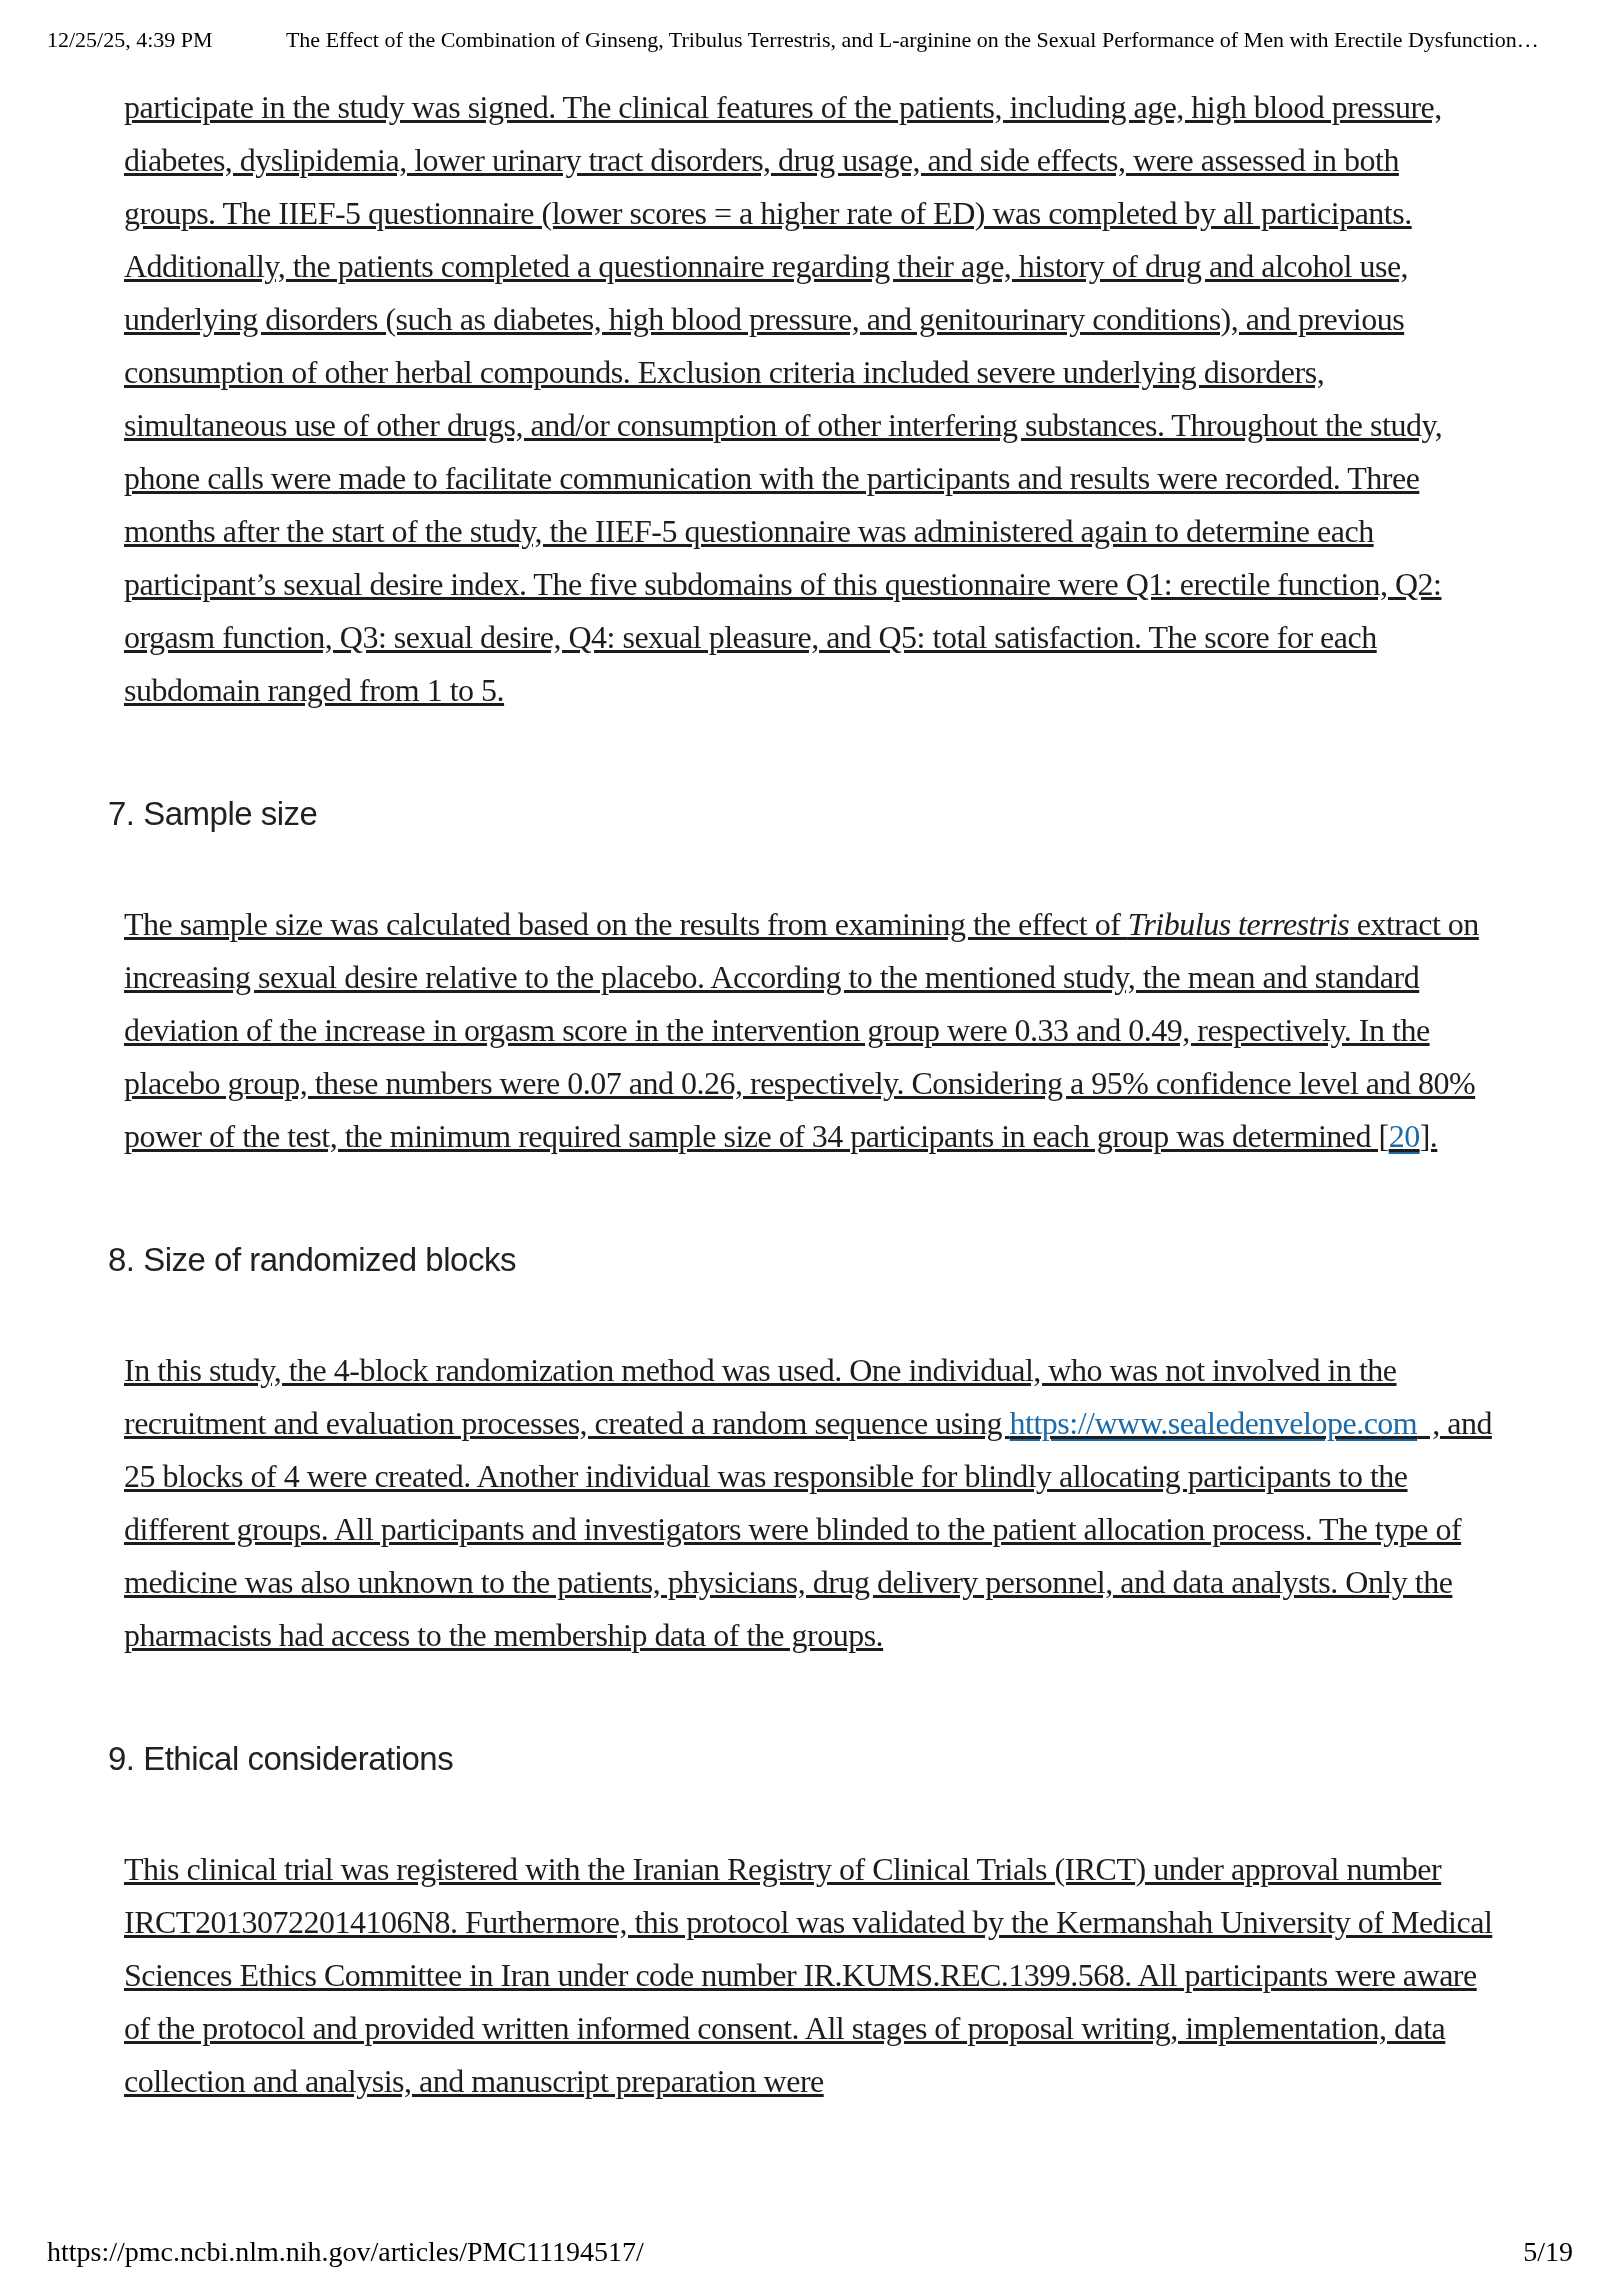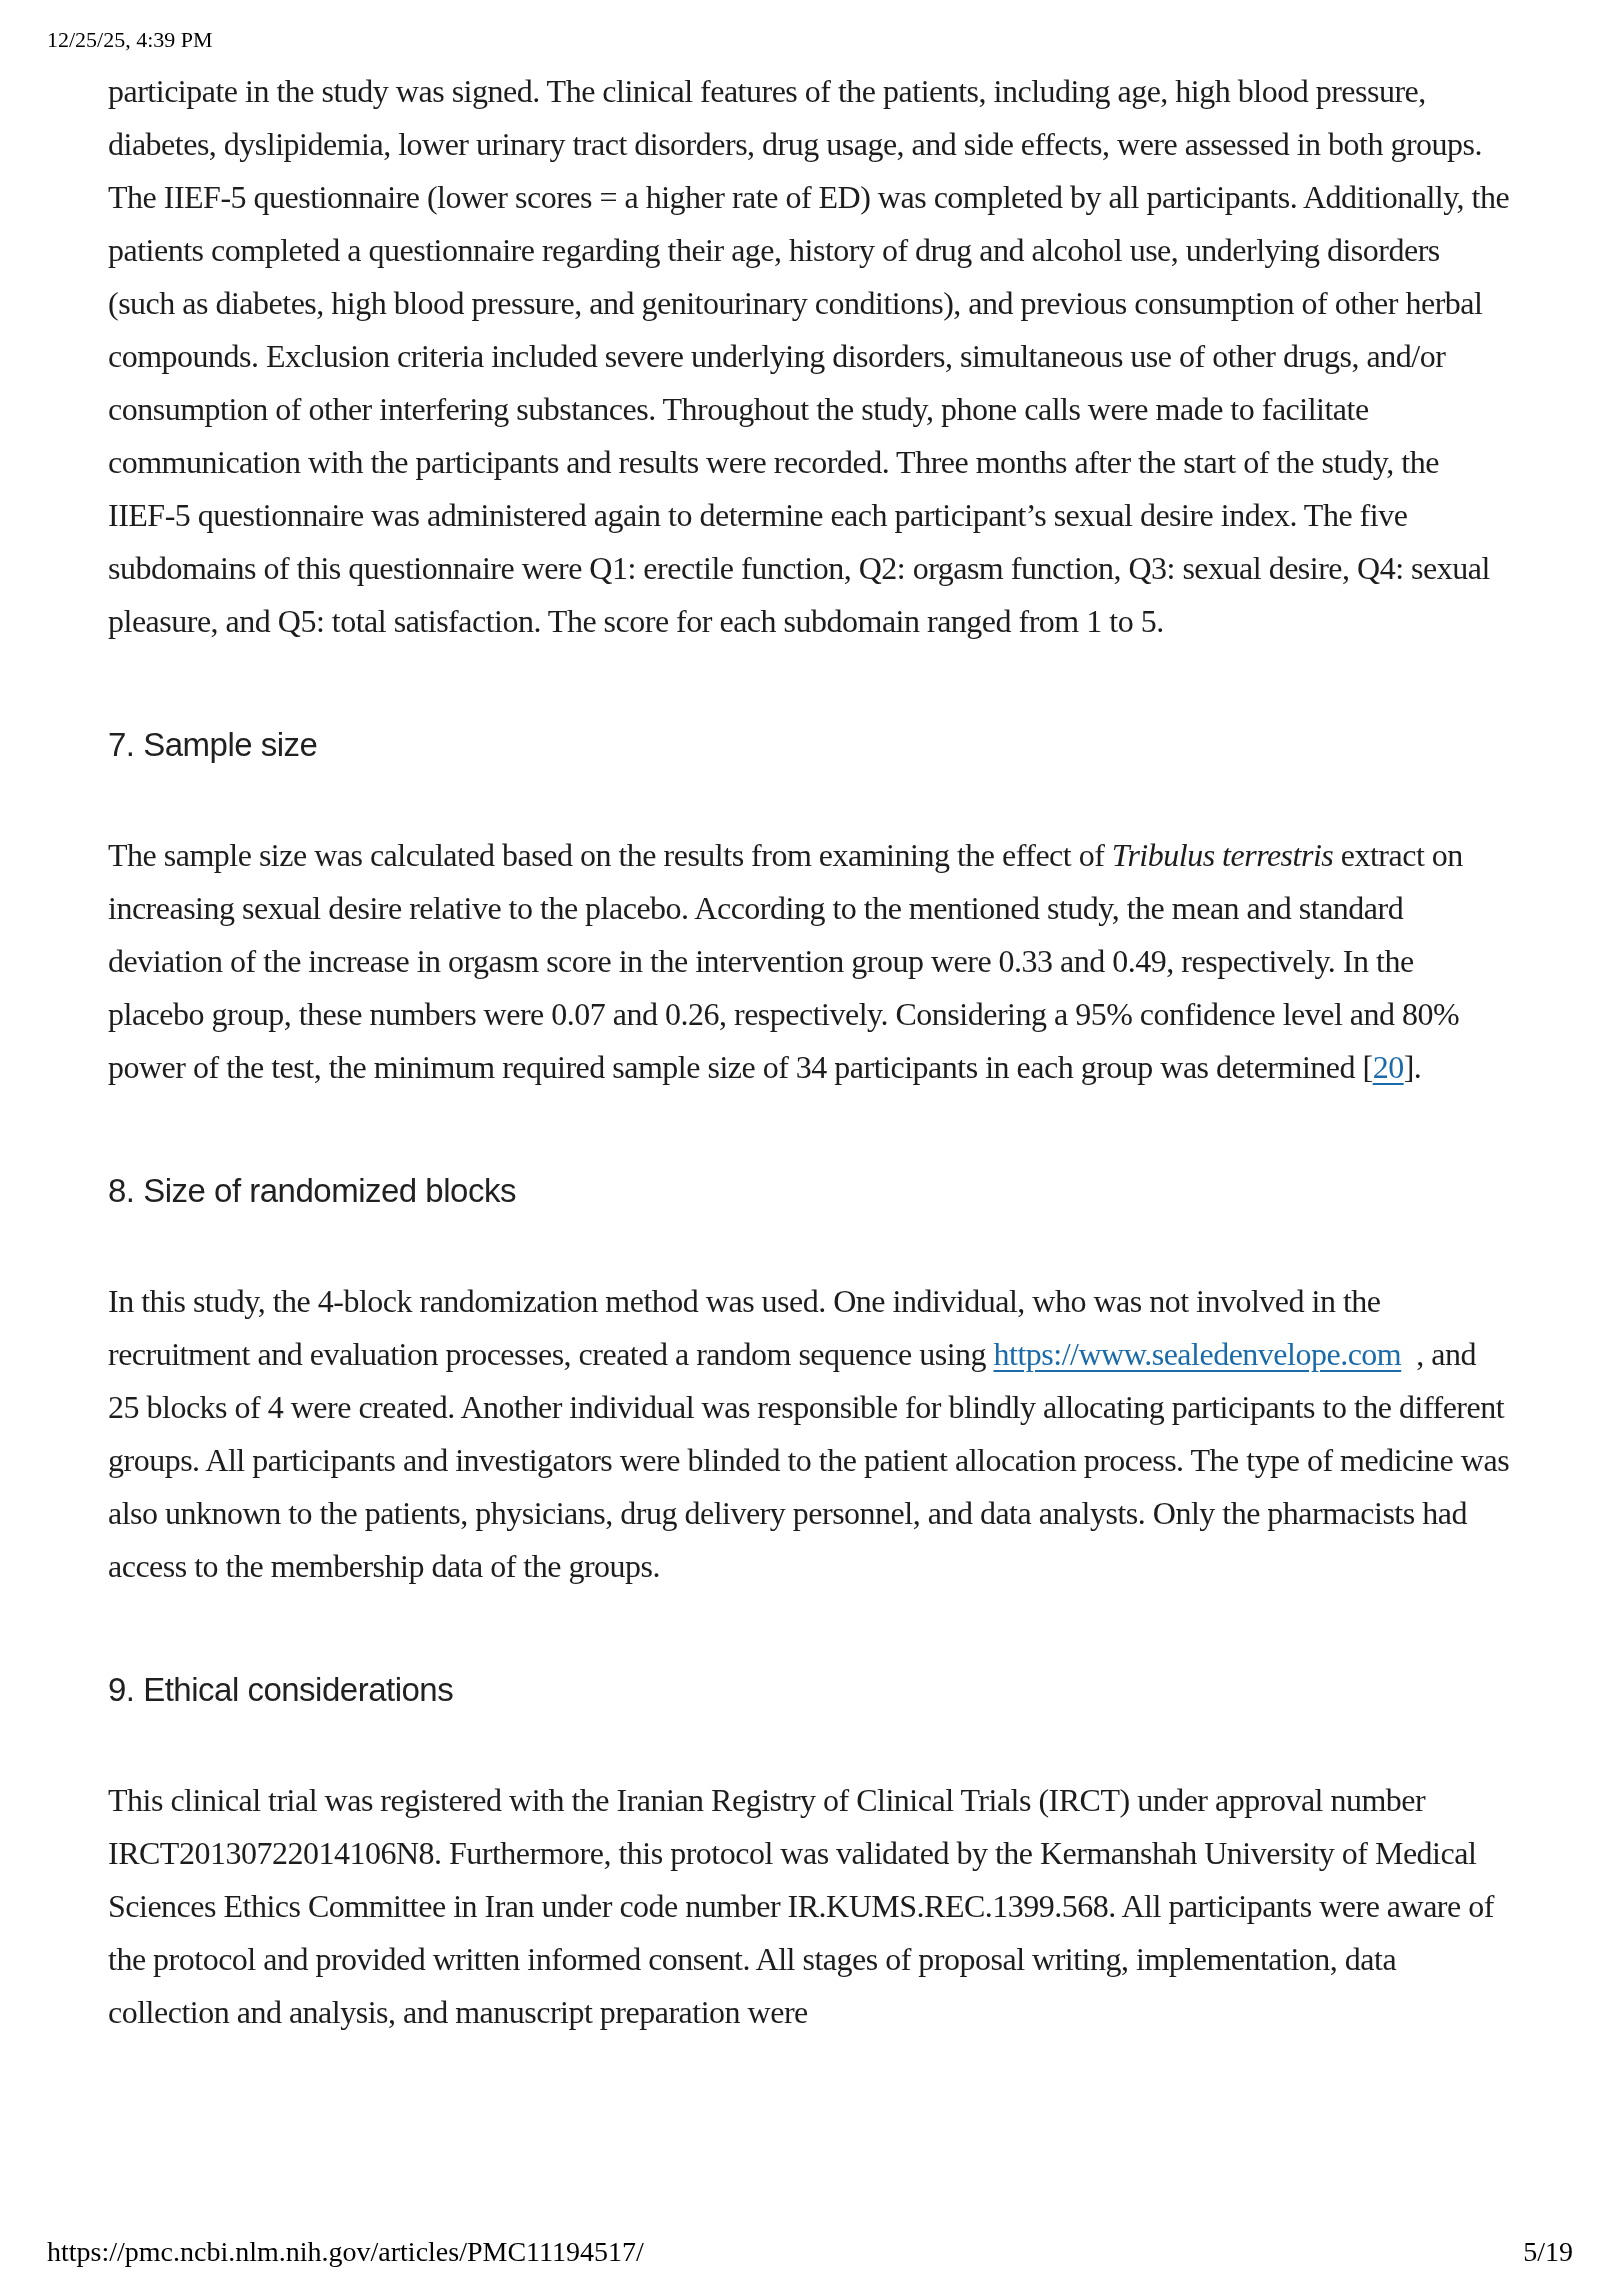--- a/index.html
+++ b/index.html
@@ -33,21 +33,21 @@
   .content {
     position: absolute;
     top: 65px;
     left: 108px;
     width: 1402px;
     font-size: 32px;
     line-height: 53px;
     letter-spacing: -0.5px;
     color: #1d1d1d;
   }
-  .content p { margin: 0; }
+  .content p { margin: 16px; text-decoration: underline; }
   .content h2 {
     font-family: "Liberation Sans", sans-serif;
     font-weight: 400;
     font-size: 33px;
     line-height: 55px;
     letter-spacing: -0.5px;
     color: #212121;
     margin: 69px 0 57px 0;
   }
   .content a {
@@ -69,20 +69,21 @@
     color: #000000;
   }
 </style>
 </head>
 <body>
 
 <div class="page">
 
   <div class="print-header">
     <span class="hdr-date">12/25/25, 4:39 PM</span>
+    <span class="hdr-title">The Effect of the Combination of Ginseng, Tribulus Terrestris, and L-arginine on the Sexual Performance of Men with Erectile Dysfunction…</span>
   </div>
 
   <main class="content">
       <section>
         <p><span>participate in the study was signed. The clinical features of the patients, including age, high blood pressure, diabetes, dyslipidemia, lower urinary tract disorders, drug usage, and side effects, were assessed in both groups. The IIEF-5 questionnaire (lower scores = a higher rate of ED) was completed by all participants. Additionally, the patients completed a questionnaire regarding their age, history of drug and alcohol use, underlying disorders (such as diabetes, high blood pressure, and genitourinary conditions), and previous consumption of other herbal compounds. Exclusion criteria included severe underlying disorders, simultaneous use of other drugs, and/or consumption of other interfering substances. Throughout the study, phone calls were made to facilitate communication with the participants and results were recorded. Three months after the start of the study, the IIEF-5 questionnaire was administered again to determine each participant’s sexual desire index. The five subdomains of this questionnaire were Q1: erectile function, Q2: orgasm function, Q3: sexual desire, Q4: sexual pleasure, and Q5: total satisfaction. The score for each subdomain ranged from 1 to 5.</span></p>
       </section>
       <section>
         <h2>7. Sample size</h2>
         <p><span>The sample size was calculated based on the results from examining the effect of </span><i>Tribulus terrestris</i><span> extract on increasing sexual desire relative to the placebo. According to the mentioned study, the mean and standard deviation of the increase in orgasm score in the intervention group were 0.33 and 0.49, respectively. In the placebo group, these numbers were 0.07 and 0.26, respectively. Considering a 95% confidence level and 80% power of the test, the minimum required sample size of 34 participants in each group was determined [</span><a href="#">20</a><span>].</span></p>
       </section>

